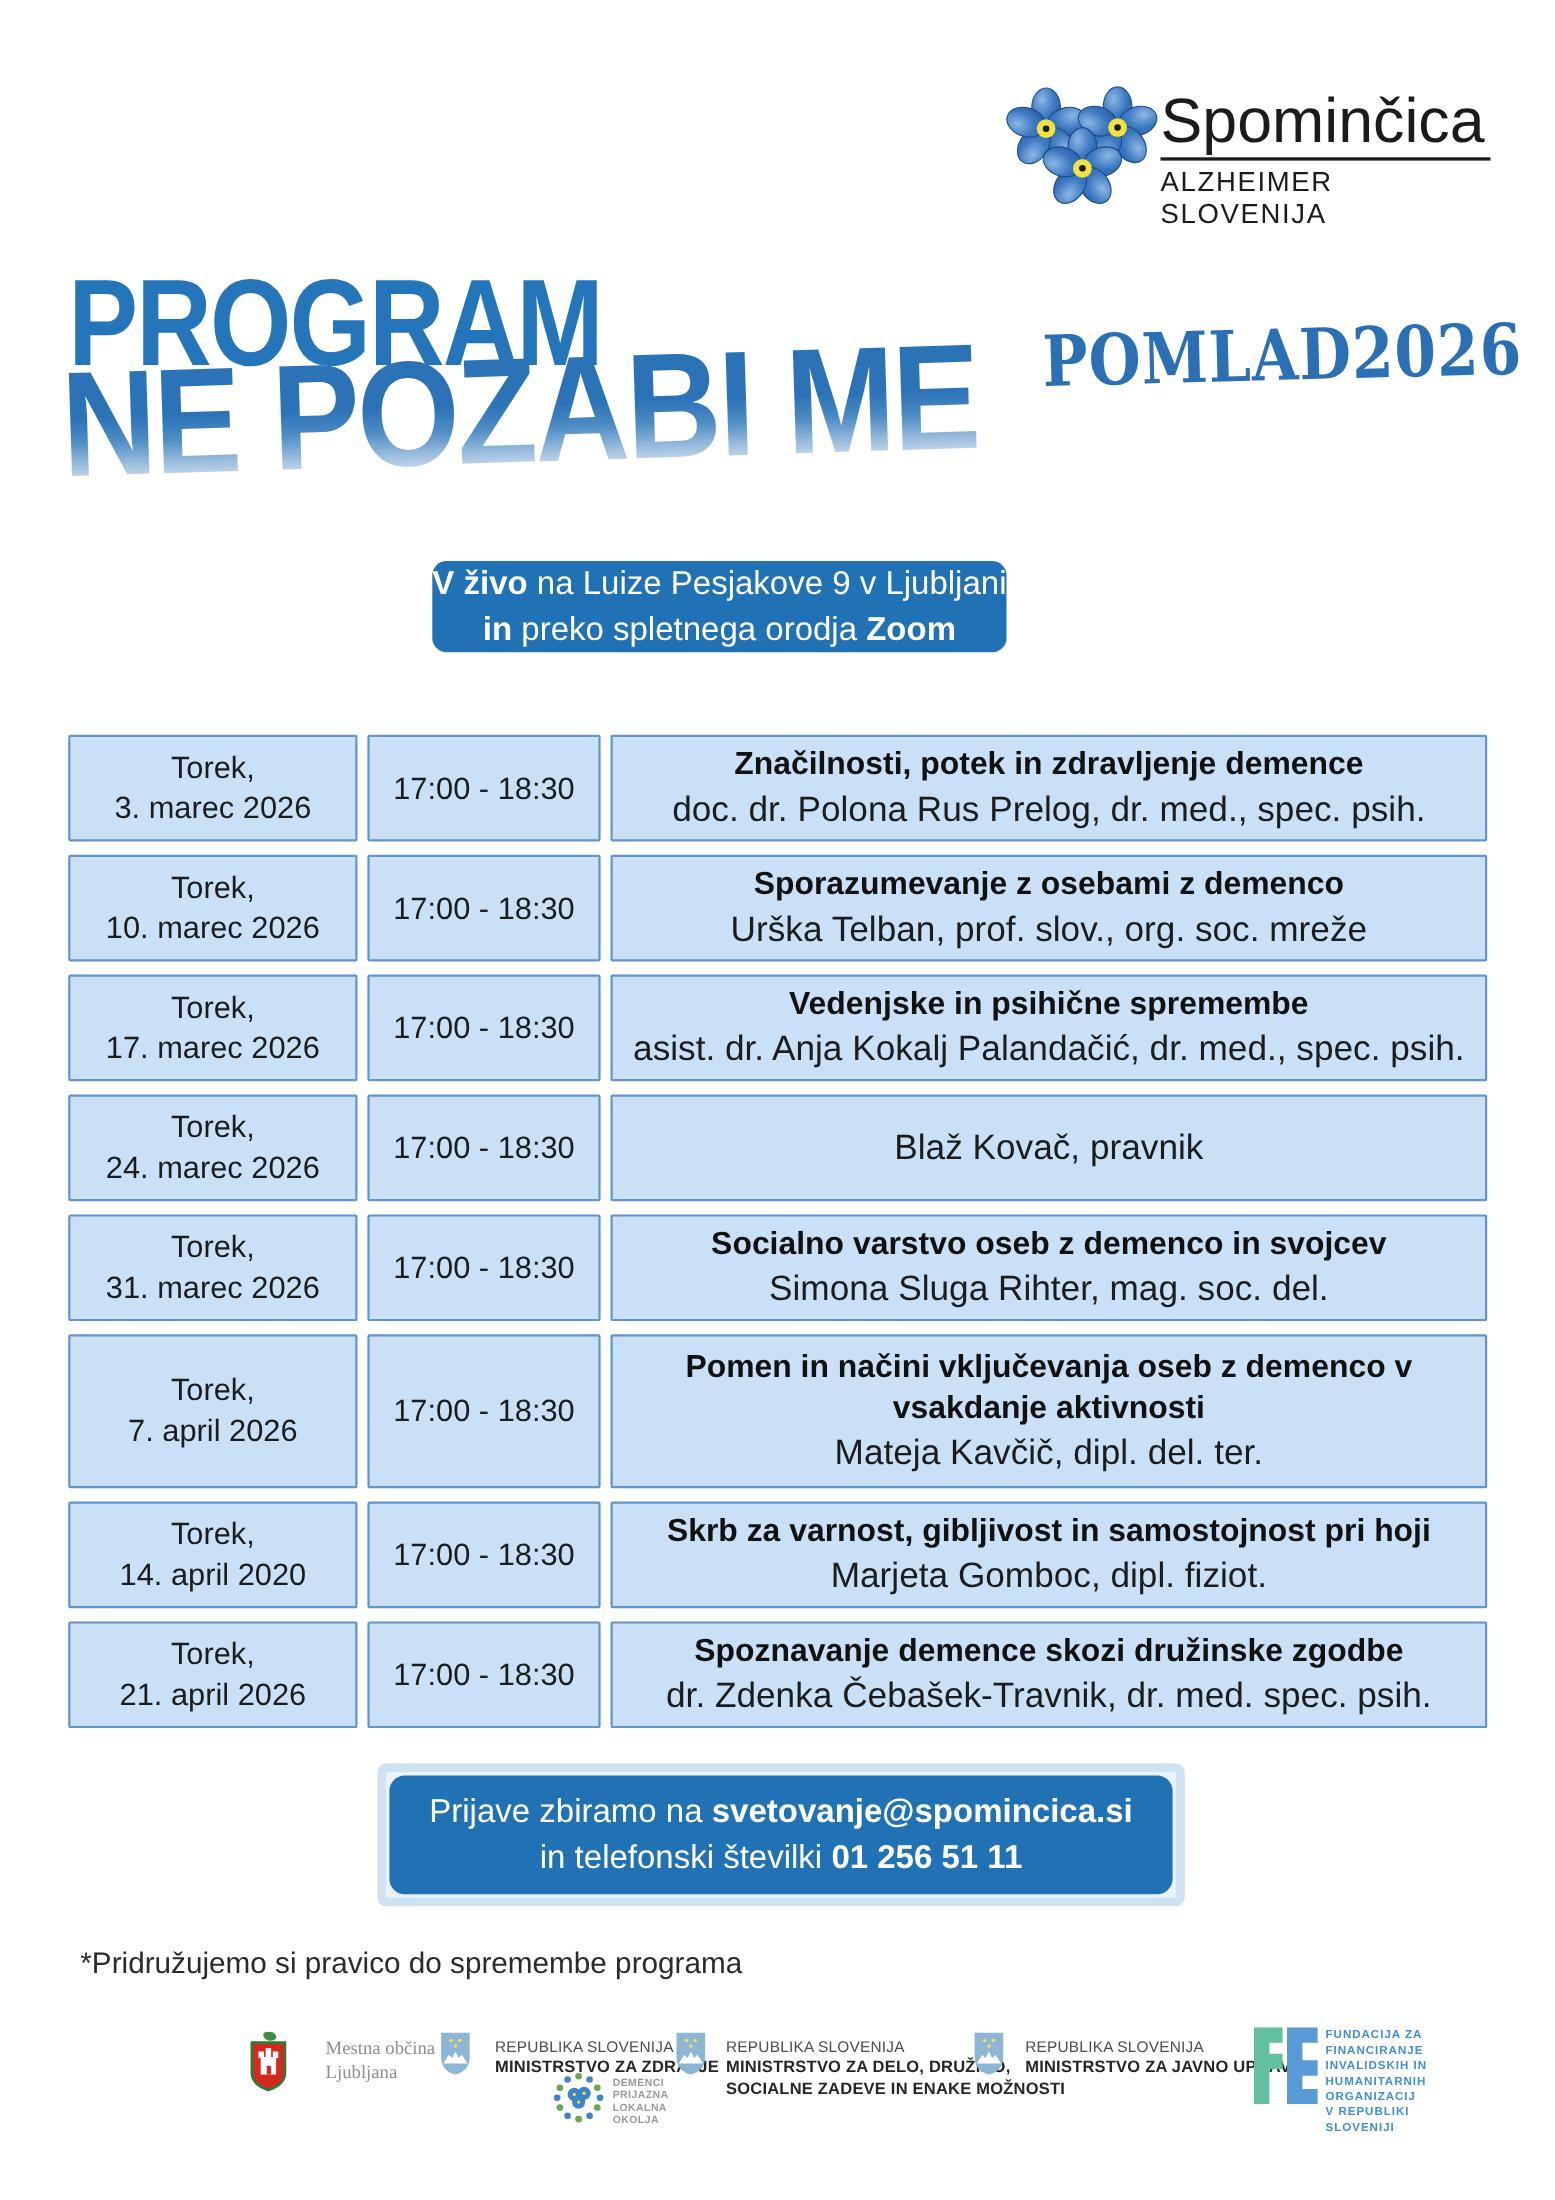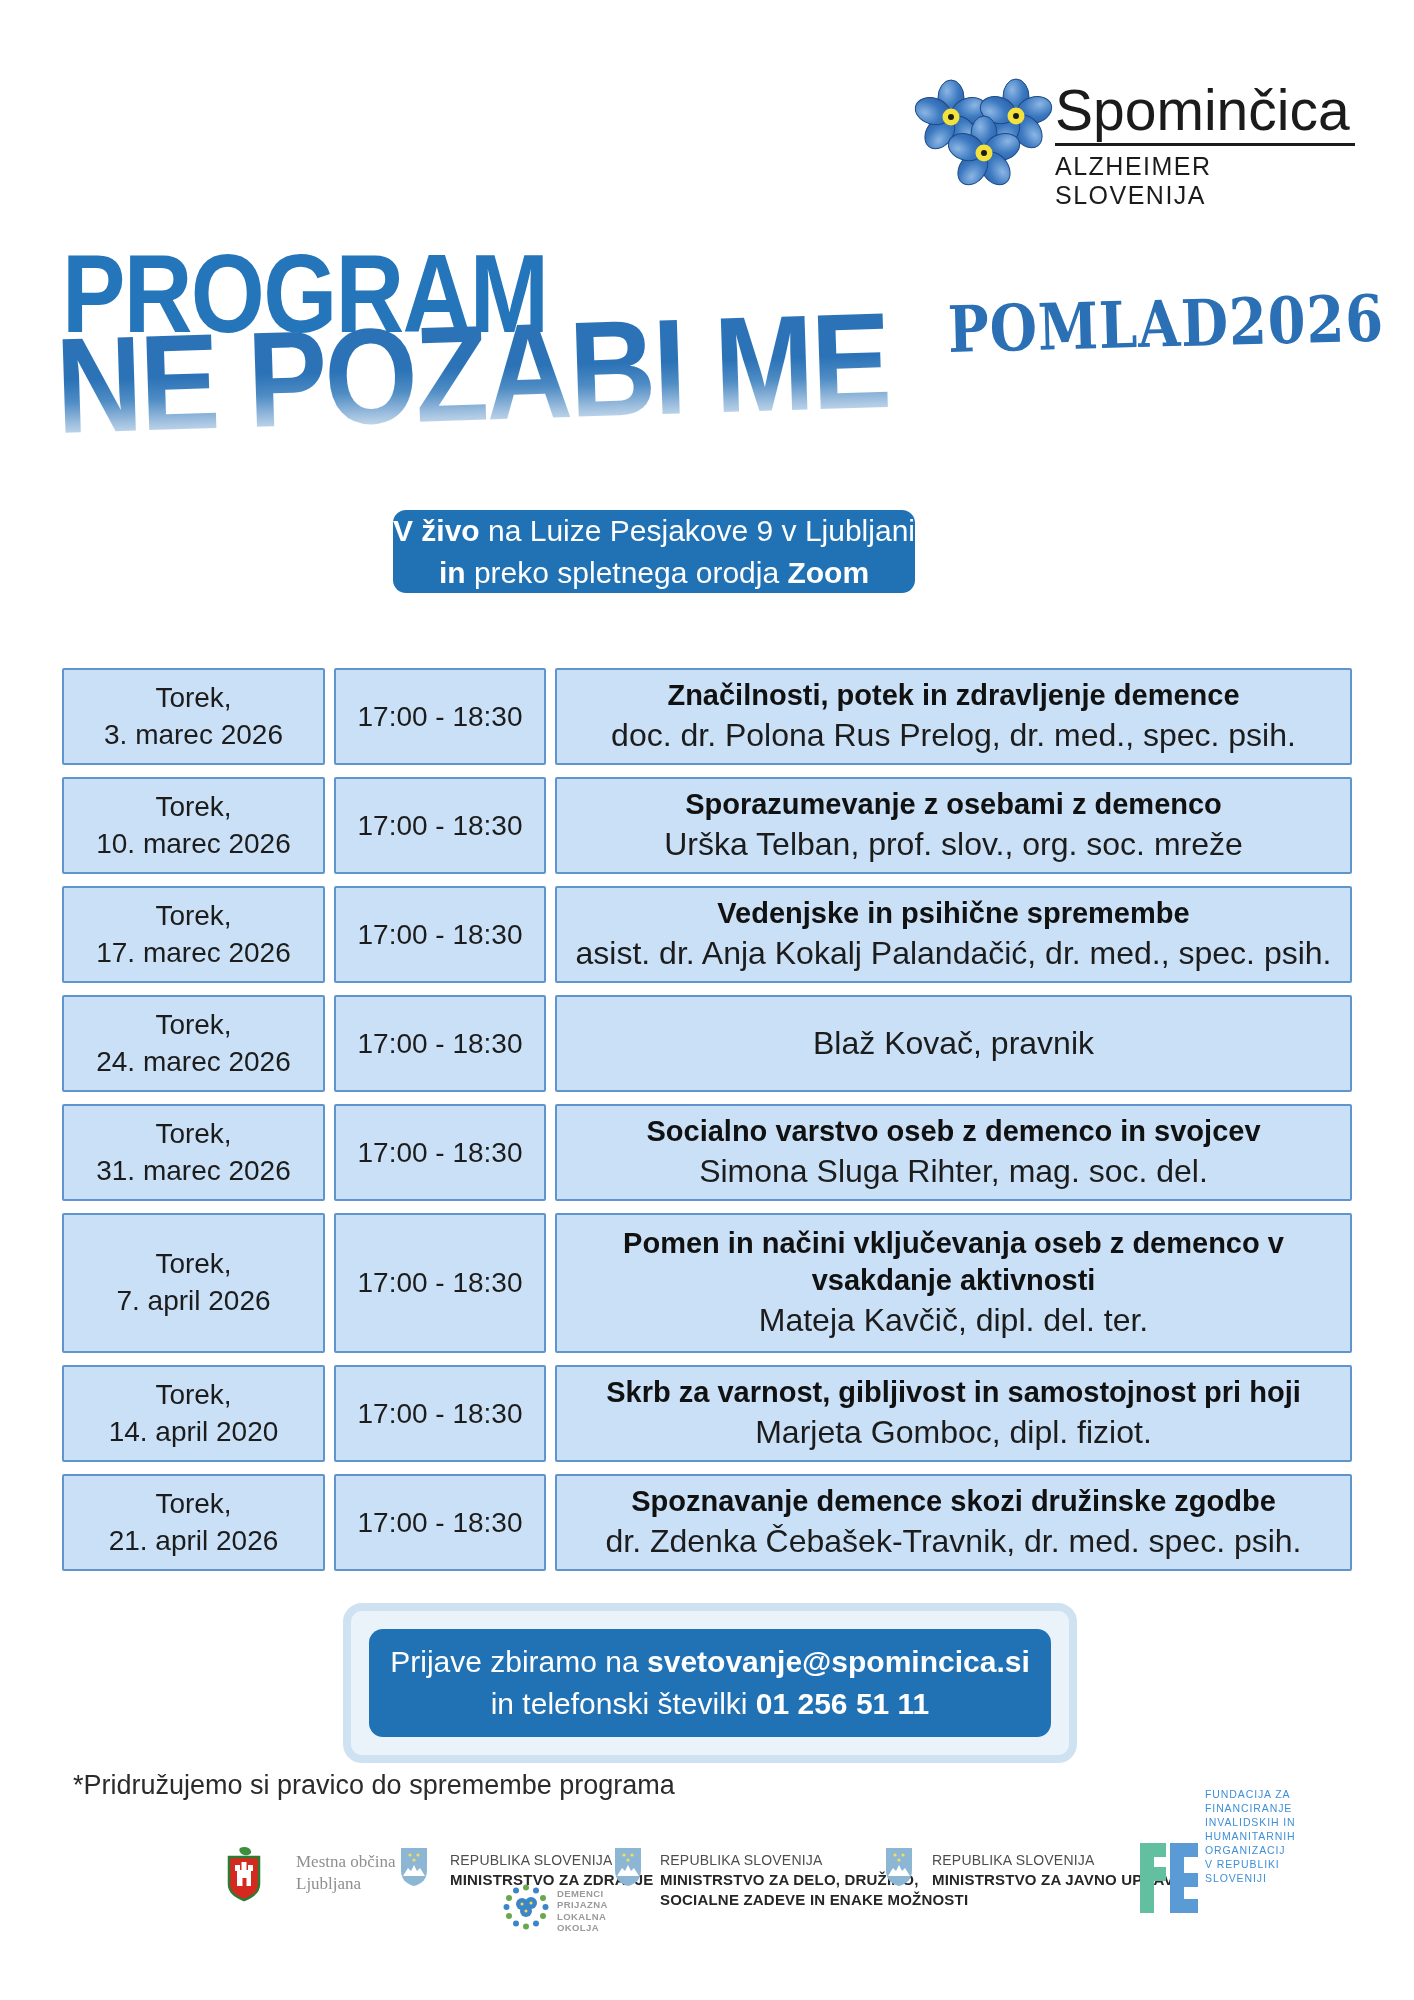--- a/index.html
+++ b/index.html
@@ -38,38 +38,38 @@
   .row.tall { height:140px; }
   .cell { background:#c9e0f6; border:2px solid #5f94cc; border-radius:2px; display:flex; flex-direction:column;
           justify-content:center; align-items:center; text-align:center; color:#1c1c1c; }
   .cell .date { font-size:28px; line-height:1.32; }
   .cell .time { font-size:28px; }
   .cell .lect-title { font-size:29px; font-weight:700; color:#111; line-height:1.3; padding:0 14px; }
   .cell .lect-speaker { font-size:32px; line-height:1.3; padding:0 14px; }
 
   
   .register-wrap { position:absolute; left:343px; top:1603px; width:734px; border:8px solid #cfe2f2;
-        border-radius:19px; background:#eaf2fa; padding:18px; }
+        border-radius:8px; background:#eaf2fa; padding:3px; }
   .register { background:#2171b5; border-radius:14px; color:#ffffff; font-size:30px; line-height:1.4;
         text-align:center; padding:12px 10px; }
   .register b { font-weight:700; }
 
   
   .footnote { position:absolute; left:73px; top:1770px; font-size:27px; color:#2b2b2b; }
 
   
   .partner { position:absolute; }
   .lj-text { left:296px; top:1851px; font-family:"Liberation Serif", serif; font-size:17px; color:#8f8f8f; line-height:1.3; }
   .gov-text { font-size:14px; color:#4d4d4d; line-height:1.35; letter-spacing:.2px; white-space:nowrap; }
   .gov-text .bold { font-size:15px; font-weight:700; color:#262626; }
   .mz-text  { left:450px; top:1851px; }
   .md-text  { left:660px; top:1851px; }
   .mju-text { left:932px; top:1851px; }
   .dplo-text { left:557px; top:1888px; font-size:9.5px; font-weight:700; color:#9a9a9a; line-height:1.2; letter-spacing:.4px; }
-  .fiho-text { left:1205px; top:1788px; font-size:10.5px; font-weight:400; color:#3f8fd6; line-height:1.33; letter-spacing:.9px; white-space:nowrap; }
+  .fiho-text { left:1205px; top:1844px; font-size:10.5px; font-weight:700; color:#3f8fd6; line-height:1.33; letter-spacing:.9px; white-space:nowrap; }
 </style>
 </head>
 <body>
 
 <div id="page">
 
   <div class="brand">
     <svg class="brand-flowers" width="145" height="116" viewBox="0 0 145 116">
       <defs>
         <radialGradient id="petal" cx="35%" cy="30%" r="80%">

